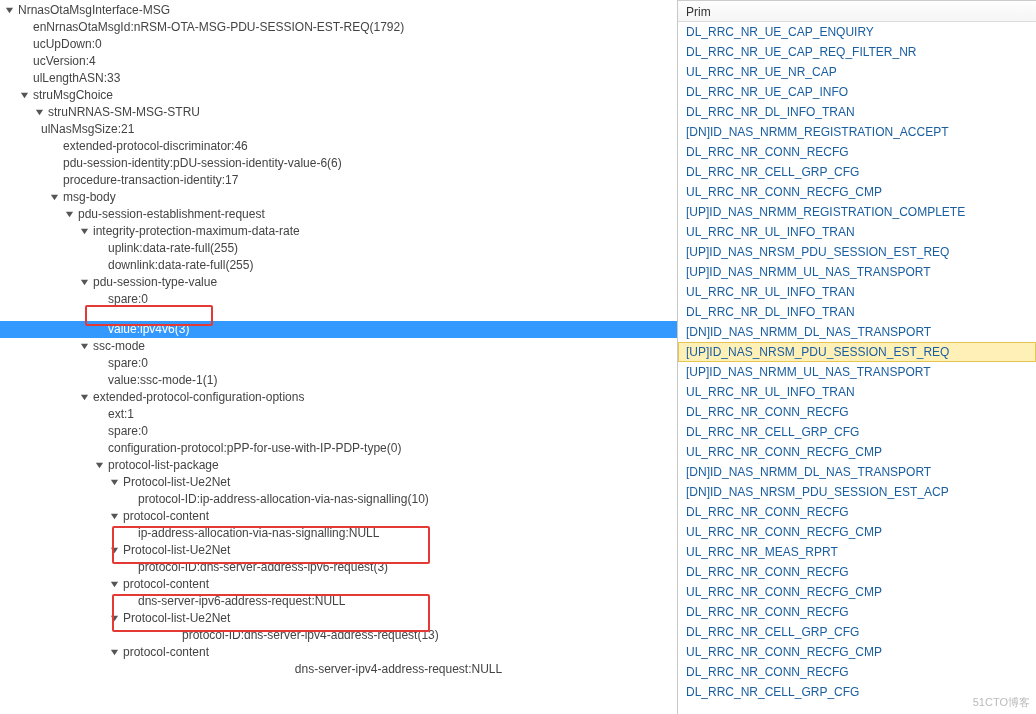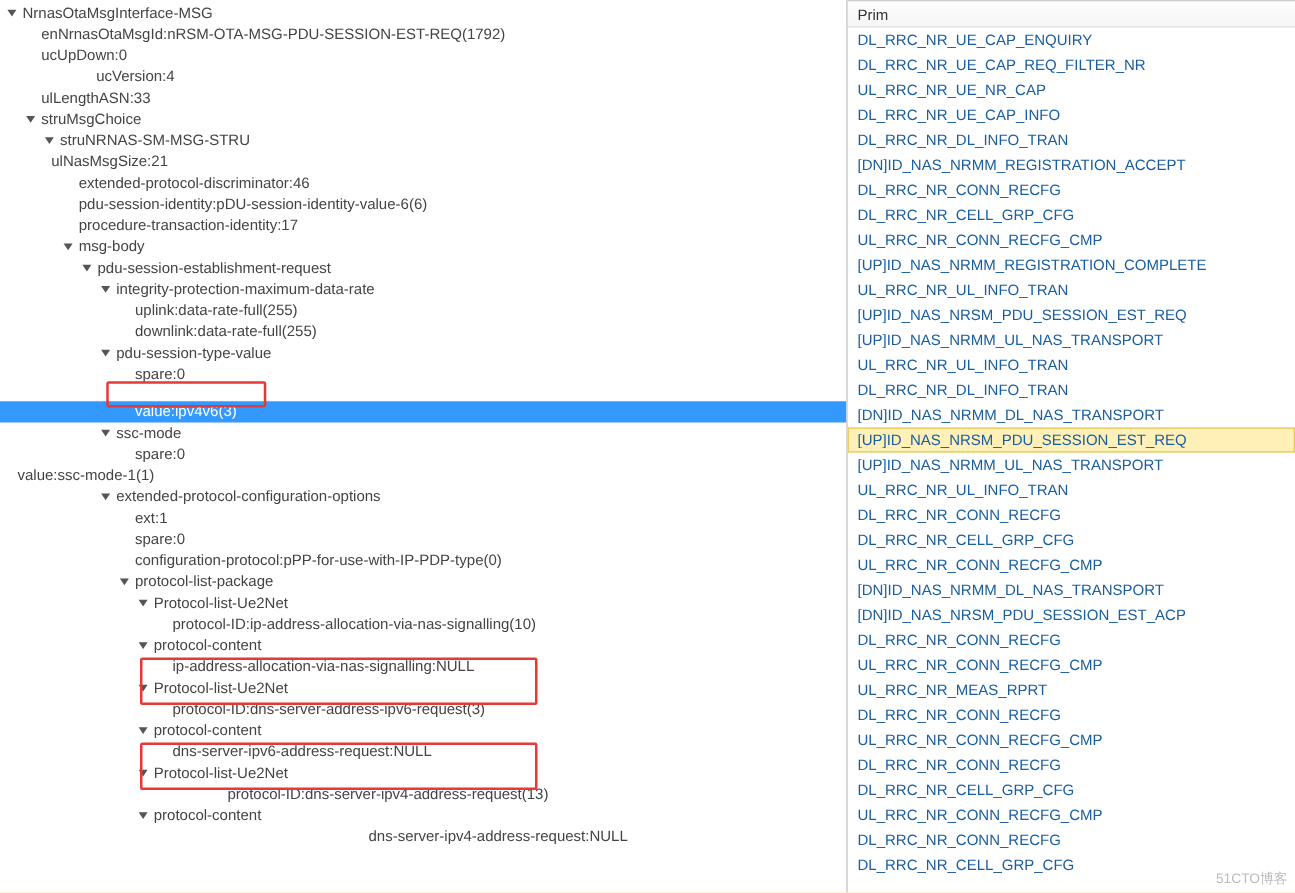--- a/index.html
+++ b/index.html
@@ -1,17 +1,17 @@
 <!DOCTYPE html>
 <html><head>
 <meta charset="utf-8">
 <style>
   * { box-sizing: border-box; }
   html, body { margin:0; padding:0; height:100%; font-family:"Segoe UI", Tahoma, Arial, sans-serif; font-size:12px; color:#444; background:#fff; }
-  .app { display:flex; width:1036px; height:714px; background:#eab308; }
+  .app { display:flex; width:1036px; height:714px; background:#d946ef; }
   .left-pane { width:678px; height:100%; overflow:auto; border-right:1px solid #c8c8c8; background:#fff; position:relative; }
   .right-pane { flex:1; height:100%; overflow:auto; background:#fff; }
   .tree { padding:2px 0 30px 0; }
   .row { display:flex; align-items:center; height:17px; line-height:17px; padding-right:4px; white-space:nowrap; position:relative; }
   .row .arrow { width:11px; height:11px; display:inline-flex; align-items:center; justify-content:center; margin-right:3px; color:#555; }
   .row .arrow svg { width:9px; height:9px; }
   .row .label { }
   .selected { background:#3399ff; color:#fff;margin-top:13px; }
   .selected .arrow { color:#fff; }
   .prim-header { background:linear-gradient(#fefefe,#f5f5f5); border-bottom:1px solid #ddd; border-top:1px solid #ccc; height:22px; line-height:22px; padding:0 8px; color:#333; font-weight:400; }
@@ -39,21 +39,21 @@
           <span class="label">NrnasOtaMsgInterface-MSG</span>
         </div>
         <div class="row" style="padding-left: 19px;">
           <span class="arrow"></span>
           <span class="label">enNrnasOtaMsgId:nRSM-OTA-MSG-PDU-SESSION-EST-REQ(1792)</span>
         </div>
         <div class="row" style="padding-left: 19px;">
           <span class="arrow"></span>
           <span class="label">ucUpDown:0</span>
         </div>
-        <div class="row" style="padding-left: 19px; gap: 44px;">
+        <div class="row" style="padding-left: 19px;">
           <span class="arrow"></span>
           <span class="label">ucVersion:4</span>
         </div>
         <div class="row" style="padding-left: 19px;">
           <span class="arrow"></span>
           <span class="label">ulLengthASN:33</span>
         </div>
         <div class="row" style="padding-left: 19px;">
           <span class="arrow">
             <svg viewBox="0 0 10 10">
@@ -139,21 +139,21 @@
             <svg viewBox="0 0 10 10">
               <path d="M1 2 L9 2 L5 8 Z" fill="currentColor"></path>
             </svg>
           </span>
           <span class="label">ssc-mode</span>
         </div>
         <div class="row" style="padding-left: 94px;">
           <span class="arrow"></span>
           <span class="label">spare:0</span>
         </div>
-        <div class="row" style="">
+        <div class="row" style="padding-left: 94px;">
           <span class="arrow"></span>
           <span class="label">value:ssc-mode-1(1)</span>
         </div>
         <div class="row" style="padding-left: 79px;">
           <span class="arrow">
             <svg viewBox="0 0 10 10">
               <path d="M1 2 L9 2 L5 8 Z" fill="currentColor"></path>
             </svg>
           </span>
           <span class="label">extended-protocol-configuration-options</span>

